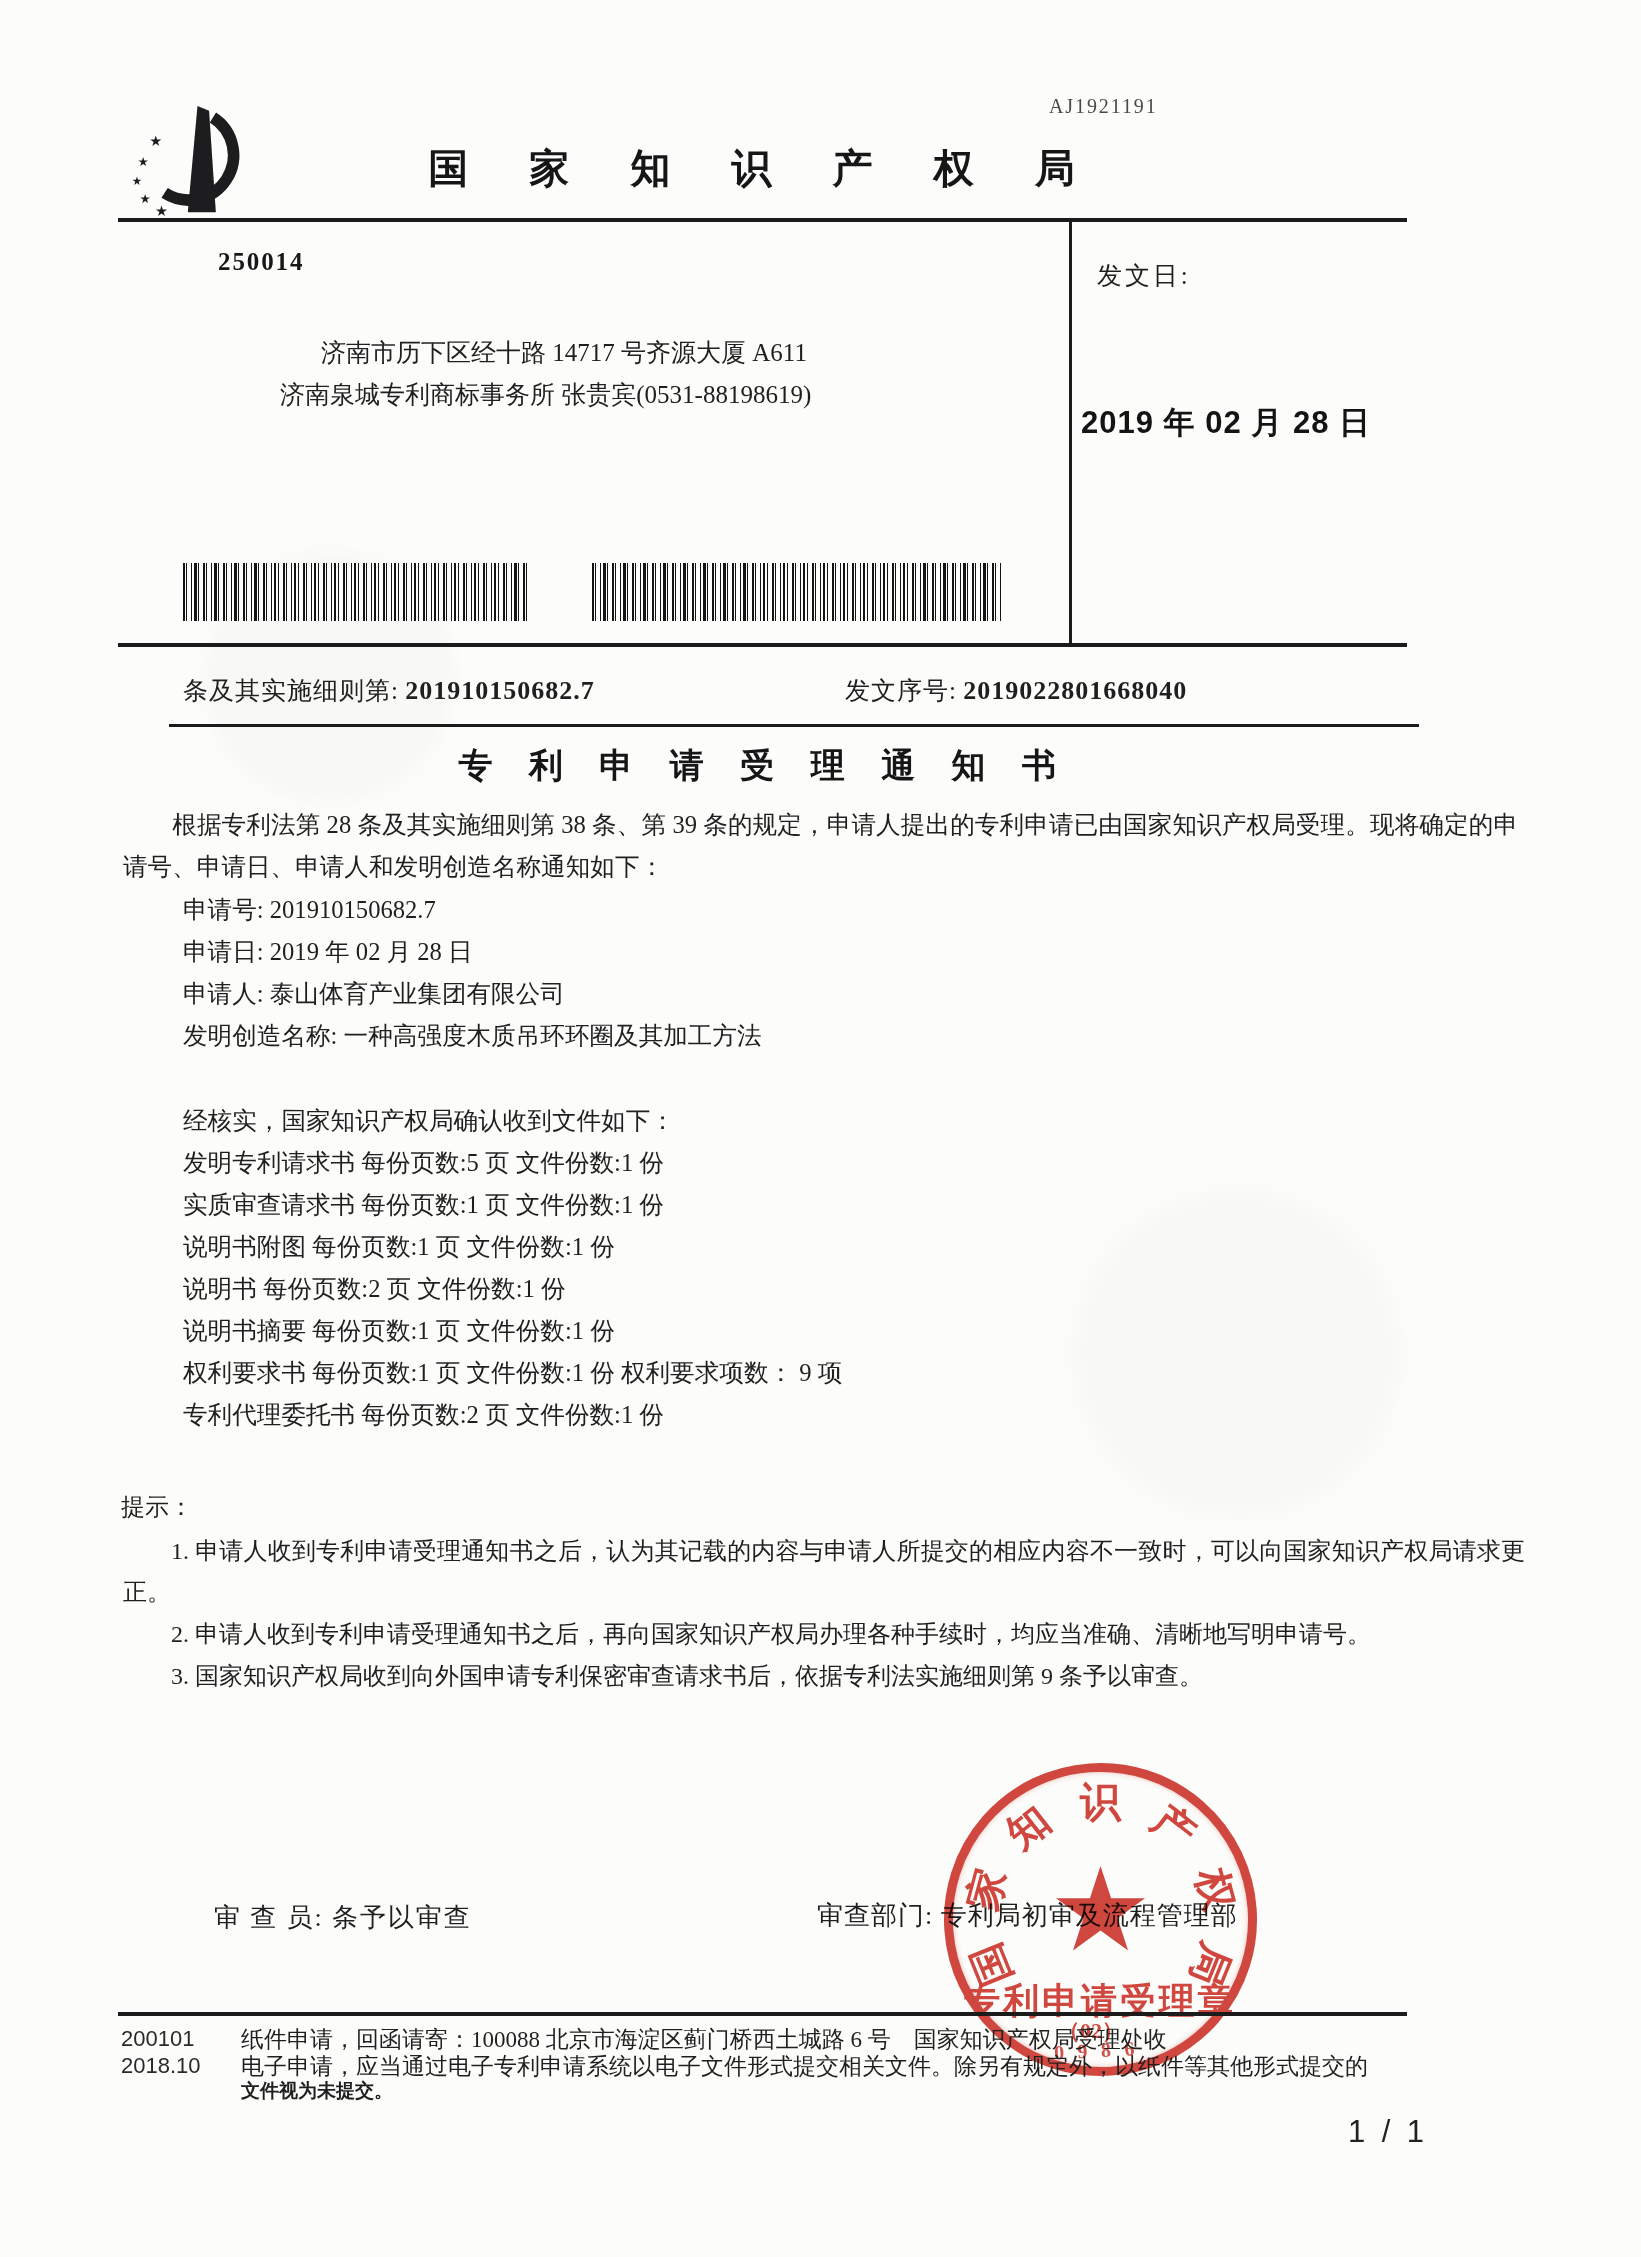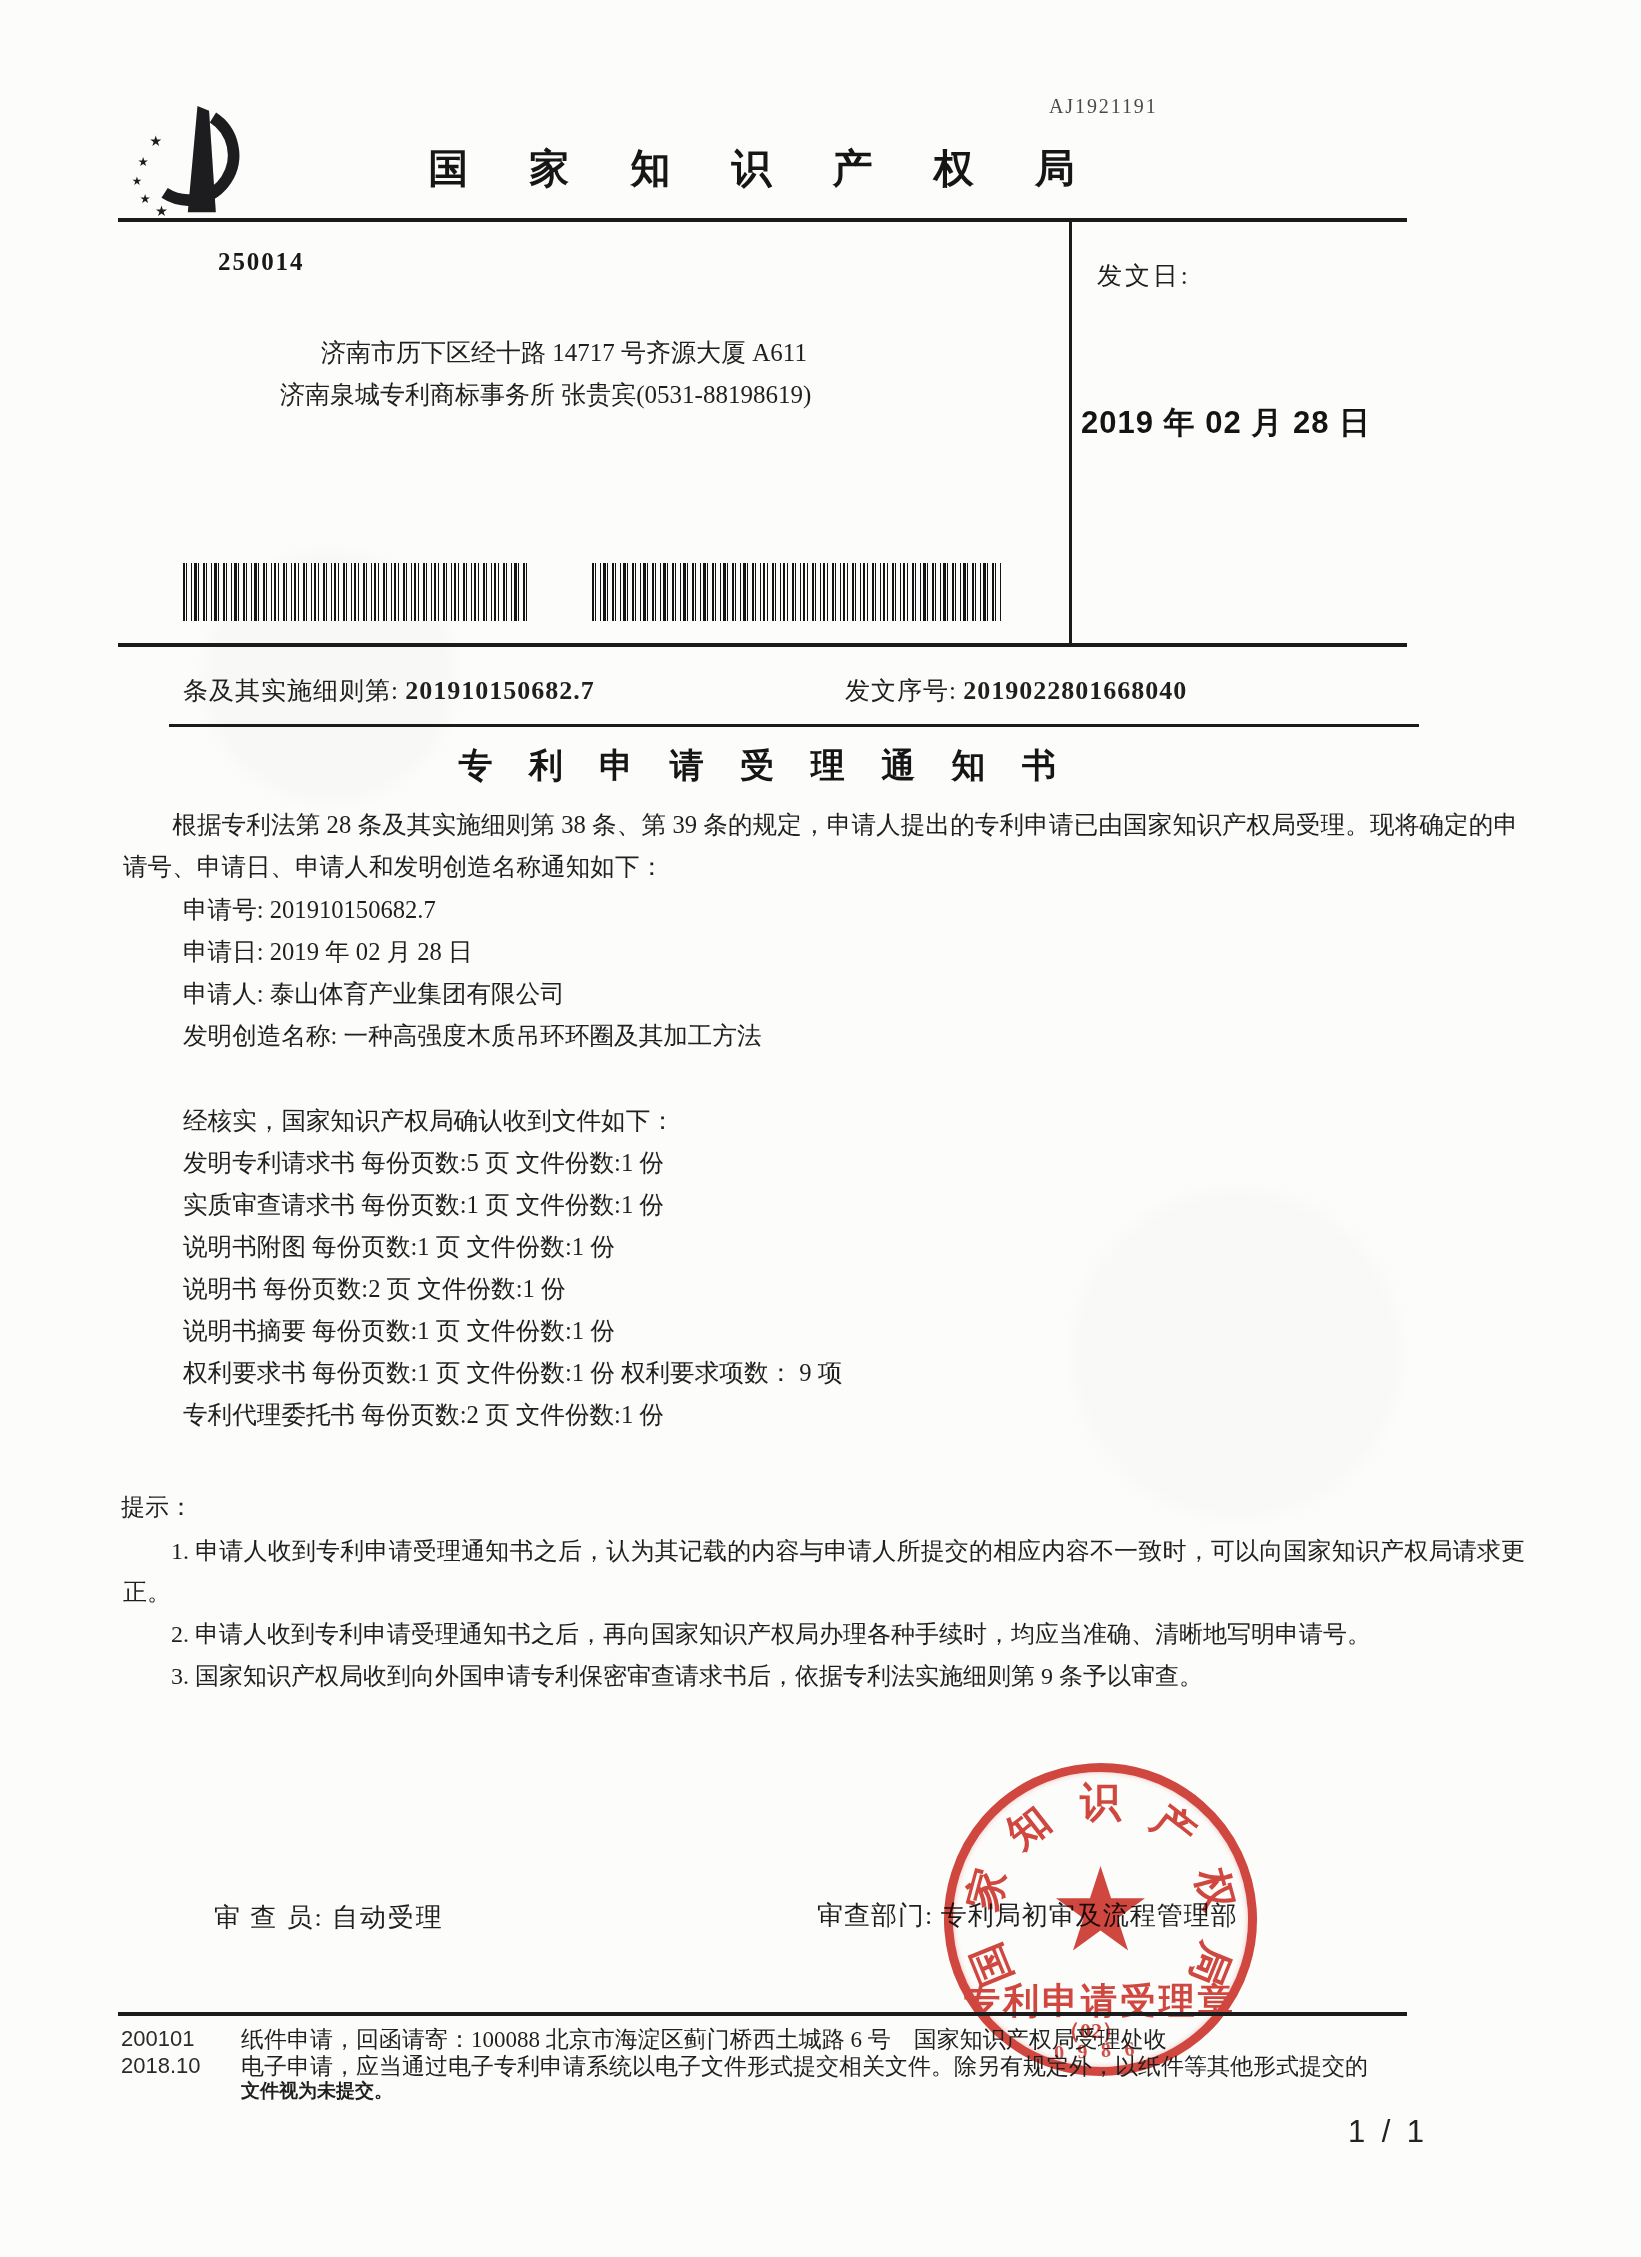--- a/index.html
+++ b/index.html
@@ -140,21 +140,21 @@
 
   <div class="abs tips-head">提示：</div>
   <div class="abs tips">
     <p>1. 申请人收到专利申请受理通知书之后，认为其记载的内容与申请人所提交的相应内容不一致时，可以向国家知识产权局请求更正。</p>
     <p>2. 申请人收到专利申请受理通知书之后，再向国家知识产权局办理各种手续时，均应当准确、清晰地写明申请号。</p>
     <p>3. 国家知识产权局收到向外国申请专利保密审查请求书后，依据专利法实施细则第 9 条予以审查。</p>
   </div>
 
   <div class="abs signoff-exam">
     <span>审 查 员:</span>
-    <span>自动受理</span>
+    <span>条予以审查</span>
   </div>
   <div class="abs signoff-dept">
     <span>审查部门:</span>
     <span>专利局初审及流程管理部</span>
   </div>
 
   <div class="seal">
     <div class="seal-ring"></div>
     <span class="seal-char" style="transform:translate(-50%,-50%) rotate(-112deg) translateY(-118px);">国</span>
     <span class="seal-char" style="transform:translate(-50%,-50%) rotate(-75deg) translateY(-118px);">家</span>

